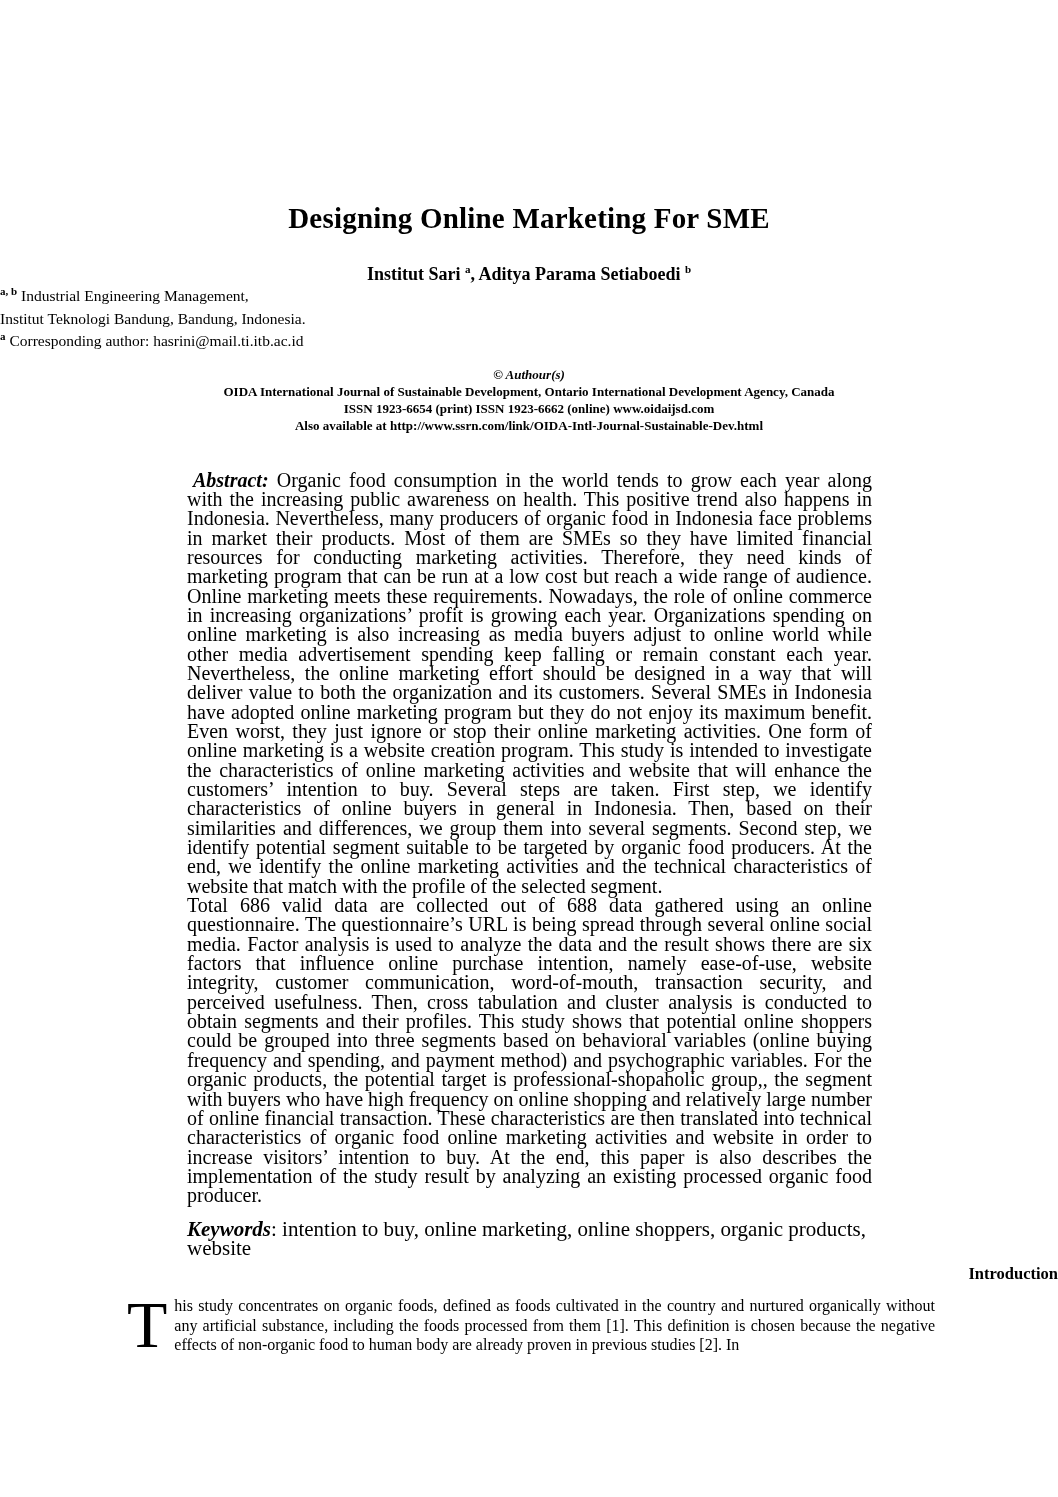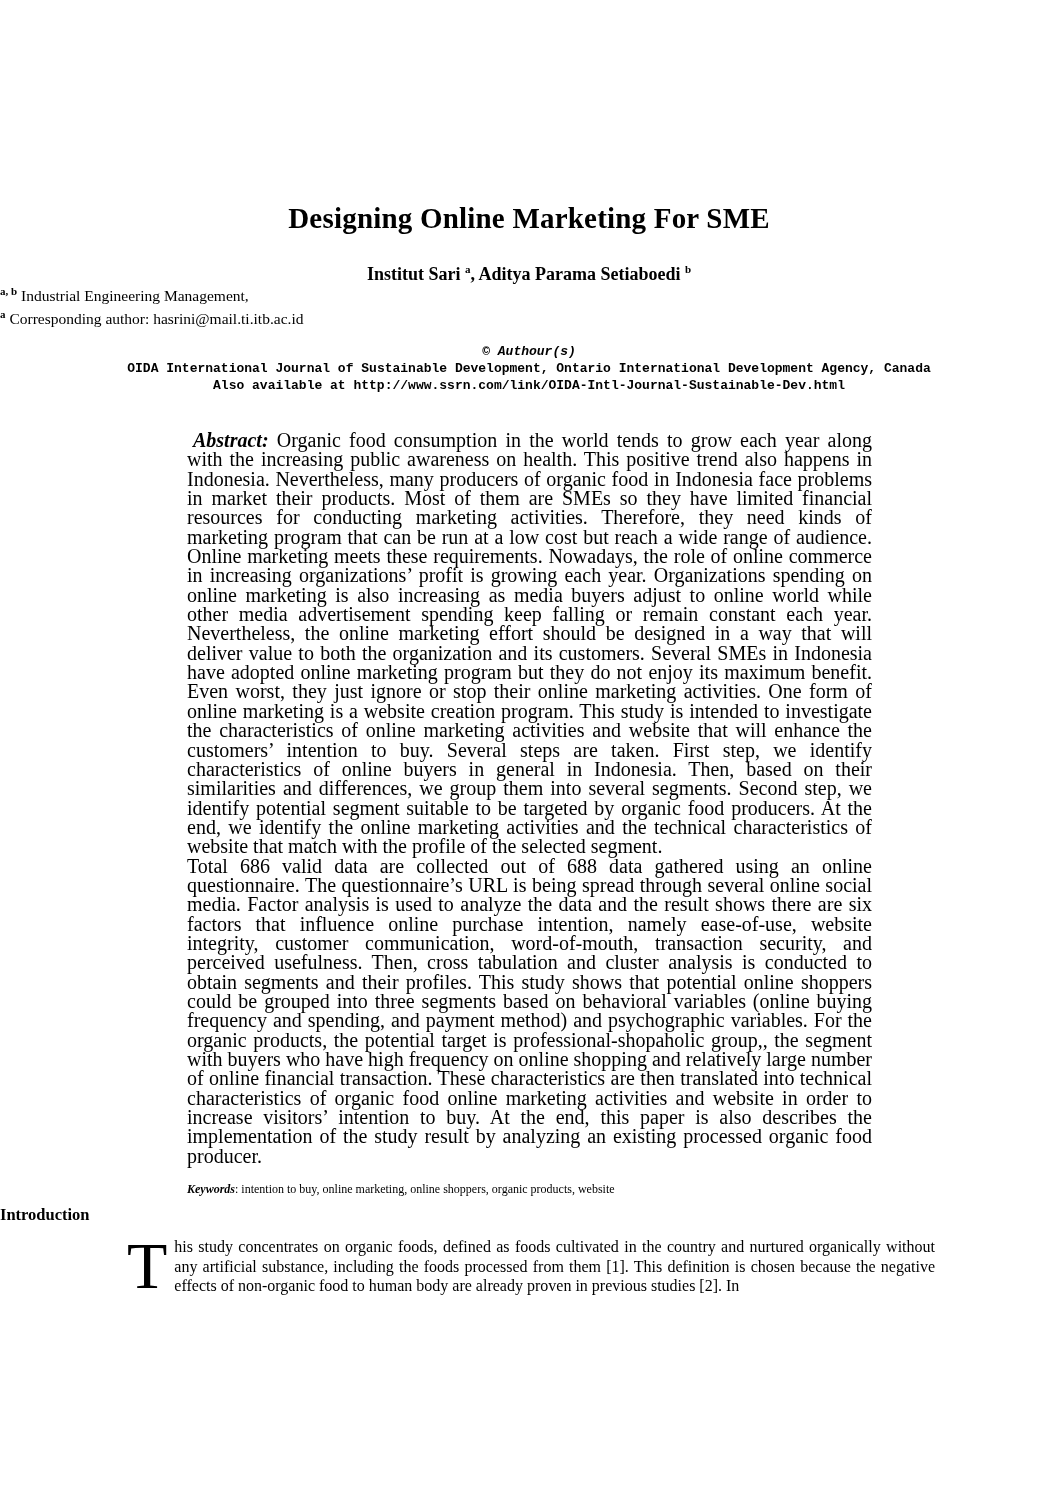--- a/index.html
+++ b/index.html
@@ -46,21 +46,20 @@
     text-align: left;
     font-size: 15.5px;
     line-height: 22.5px;
   }
   .publisher-block {
     margin-top: 13px;
     text-align: center;
     font-size: 13px;
     font-weight: bold;
     line-height: 17px;
-    font-family: Liberation Mono, monospace;
   }
   .copyright-line {
     font-style: italic;
   }
   .abstract-block {
     margin-left: 187px;
     width: 685px;
     margin-top: 37px;
     font-size: 20px;
     line-height: 19.35px;
@@ -69,30 +68,30 @@
   .abstract-para1 { text-indent: 6px; }
   .abstract-para2 { margin-top: 8px; }
   .abstract-label {
     font-weight: bold;
     font-style: italic;
   }
   .keywords-line {
     margin-left: 187px;
     width: 685px;
     margin-top: 14px;
-    font-size: 12px;
+    font-size: 21px;
     line-height: 19.35px;
   }
   .keywords-label {
     font-weight: bold;
     font-style: italic;
   }
   .section-heading {
     margin-top: 6px;
-    text-align: left;
+    text-align: right;
     font-size: 16.5px;
     font-weight: bold;
     line-height: 20px;
   }
   .intro-para {
     margin-left: 127px;
     width: 808px;
     margin-top: 12px;
     font-size: 16px;
     line-height: 19.35px;
@@ -117,26 +116,28 @@
 
   <div class="authors-line">
     <span>Institut Sari</span>
     <sup>a</sup><span>, </span>
     <span>Aditya Parama Setiaboedi</span>
     <sup>b</sup>
   </div>
 
   <div class="affil-block">
     <div class="affil"><sup>a, b</sup> <span>Industrial Engineering Management,</span></div>
+    <div class="affil"><span>Institut Teknologi Bandung, Bandung, Indonesia.</span></div>
     <div class="corresp"><sup>a</sup> <span>Corresponding author: hasrini@mail.ti.itb.ac.id</span></div>
   </div>
 
   <div class="publisher-block">
     <div class="copyright-line">© Authour(s)</div>
     <div>OIDA International Journal of Sustainable Development, Ontario International Development Agency, Canada</div>
+    <div>ISSN 1923-6654 (print) ISSN 1923-6662 (online) www.oidaijsd.com</div>
     <div>Also available at http://www.ssrn.com/link/OIDA-Intl-Journal-Sustainable-Dev.html</div>
   </div>
 
   <div class="abstract-block">
     <p class="abstract-para1" style="margin:0"><span class="abstract-label">Abstract:</span> <span>Organic food consumption in the world tends to grow each year along with the increasing public awareness on health. This positive trend also happens in Indonesia. Nevertheless, many producers of organic food in Indonesia face problems in market their products. Most of them are SMEs so they have limited financial resources for conducting marketing activities. Therefore, they need kinds of marketing program that can be run at a low cost but reach a wide range of audience. Online marketing meets these requirements. Nowadays, the role of online commerce in increasing organizations’ profit is growing each year.  Organizations spending on online marketing is also increasing as media buyers adjust to online world while other media advertisement spending keep falling or remain constant each year. Nevertheless, the online marketing effort should be designed in a way that will deliver value to both the organization and its customers. Several SMEs in Indonesia have adopted online marketing program but they do not enjoy its maximum benefit. Even worst, they just ignore or stop their online marketing activities. One form of online marketing is a website creation program. This study is intended to investigate the characteristics of online marketing activities and website that will enhance the customers’ intention to buy. Several steps are taken. First step, we identify characteristics of online buyers in general in Indonesia. Then, based on their similarities and differences, we group them into several segments. Second step, we identify potential segment suitable to be targeted by organic food producers. At the end, we identify the online marketing activities and the technical characteristics of website that match with the profile of the selected segment.</span></p>
     <p class="abstract-para2" style="margin:0"><span>Total 686 valid data are collected out of 688 data gathered using an online questionnaire. The questionnaire’s URL is being spread through several online social media. Factor analysis is used to analyze the data and the result shows there are six factors that influence online purchase intention, namely ease-of-use, website integrity, customer communication, word-of-mouth, transaction security, and perceived usefulness. Then, cross tabulation and cluster analysis is conducted to obtain segments and their profiles. This study shows that potential online shoppers could be grouped into three segments based on behavioral variables (online buying frequency and spending, and payment method) and psychographic variables. For the organic products, the potential target is professional-shopaholic group,, the segment with buyers who have high frequency on online shopping and relatively large number of online financial transaction. These characteristics are then translated into technical characteristics of organic food online marketing activities and website in order to increase visitors’ intention to buy. At the end, this paper is also describes the implementation of the study result by analyzing an existing processed organic food producer.</span></p>
   </div>
 
   <div class="keywords-line">
     <span class="keywords-label">Keywords</span><span>: intention to buy, online marketing, online shoppers, organic products, website</span>

